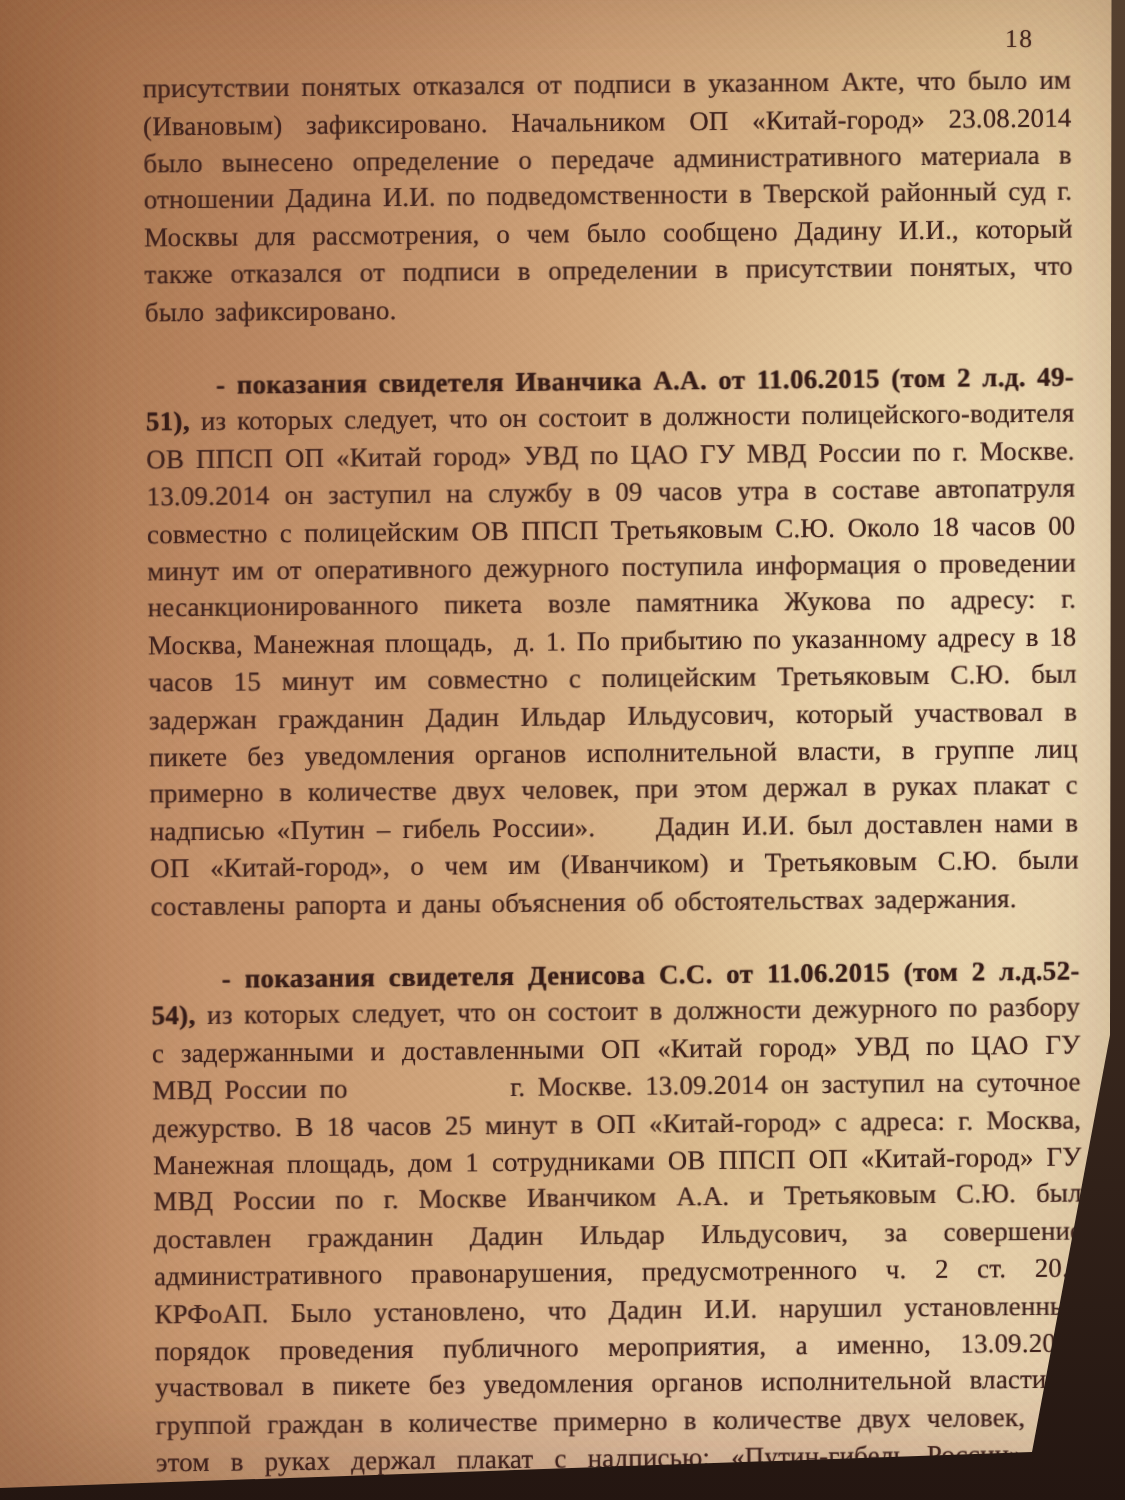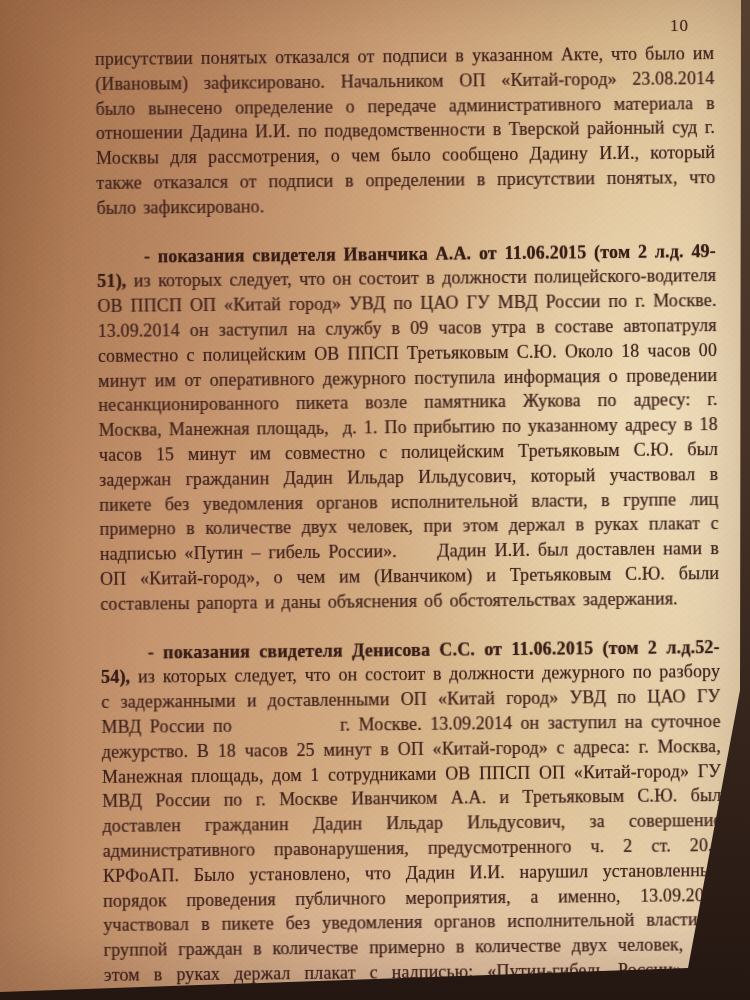--- a/index.html
+++ b/index.html
@@ -77,21 +77,21 @@
     letter-spacing: 0.2px;
     text-shadow: 0 0 0.9px rgba(55,28,22,0.8);
   }
 </style>
 </head>
 <body>
 
 <div class="paper-shading"></div>
 <div class="grain"></div>
 
-<div class="page-number">10</div>
+<div class="page-number">18</div>
 
 <div class="doc-text">
   <p class="para"><b></b><span>присутствии понятых отказался от подписи в указанном Акте, что было им (Ивановым) зафиксировано. Начальником ОП «Китай-город» 23.08.2014 было вынесено определение о передаче административного материала в отношении Дадина И.И. по подведомственности в Тверской районный суд г. Москвы для рассмотрения, о чем было сообщено Дадину И.И., который также отказался от подписи в определении в присутствии понятых, что было зафиксировано.</span></p>
 
   <p class="para indented"><b>- показания свидетеля Иванчика А.А. от 11.06.2015 (том 2 л.д. 49-51),</b><span> из которых следует, что он состоит в должности полицейского-водителя ОВ ППСП ОП «Китай город» УВД по ЦАО ГУ МВД России по г. Москве. 13.09.2014 он заступил на службу в 09 часов утра в составе автопатруля совместно с полицейским ОВ ППСП Третьяковым С.Ю. Около 18 часов 00 минут им от оперативного дежурного поступила информация о проведении несанкционированного пикета возле памятника Жукова по адресу: г. Москва, Манежная площадь,&nbsp; д. 1. По прибытию по указанному адресу в 18 часов 15 минут им совместно с полицейским Третьяковым С.Ю. был задержан гражданин Дадин Ильдар Ильдусович, который участвовал в пикете без уведомления органов исполнительной власти, в группе лиц примерно в количестве двух человек, при этом держал в руках плакат с надписью «Путин – гибель России».&nbsp;&nbsp;&nbsp;&nbsp; Дадин И.И. был доставлен нами в ОП «Китай-город», о чем им (Иванчиком) и Третьяковым С.Ю. были составлены рапорта и даны объяснения об обстоятельствах задержания.</span></p>
 
   <p class="para indented"><b>- показания свидетеля Денисова С.С. от 11.06.2015 (том 2 л.д.52-54),</b><span> из которых следует, что он состоит в должности дежурного по разбору с задержанными и доставленными ОП «Китай город» УВД по ЦАО ГУ МВД России по&nbsp;&nbsp;&nbsp;&nbsp;&nbsp;&nbsp;&nbsp;&nbsp;&nbsp;&nbsp;&nbsp;&nbsp; г. Москве. 13.09.2014 он заступил на суточное дежурство. В 18 часов 25 минут в ОП «Китай-город» с адреса: г. Москва, Манежная площадь, дом 1 сотрудниками ОВ ППСП ОП «Китай-город» ГУ МВД России по г. Москве Иванчиком А.А. и Третьяковым С.Ю. был доставлен гражданин Дадин Ильдар Ильдусович, за совершение административного правонарушения, предусмотренного ч. 2 ст. 20.2 КРФоАП. Было установлено, что Дадин И.И. нарушил установленный порядок проведения публичного мероприятия, а именно, 13.09.2014 участвовал в пикете без уведомления органов исполнительной власти, с группой граждан в количестве примерно в количестве двух человек, при этом в руках держал плакат с надписью: «Путин-гибель России». Об обстоятельствах задержания Дадина И.И. им были получены объяснения с сотрудников ОВ ППСП ОП «Китай-город» Третьякова С.Ю. и Иванчика А.А., которые составили рапорта о задержании Дадина И.И. Также&nbsp; им (Денисовым) в присутствии понятых был произведен личный досмотр задержанного Дадина И.И., в ходе которого у последнего был изъят плакат белого цвета (из бумаги) с надписью черным «Путин-гибель России». В дальнейшем, в отношении Дадина И.И. был составлен административный материал по ч. 2 ст. 20.2 КРФоАП.</span></p>
 </div>
 
 <div class="photo-edge"></div>

